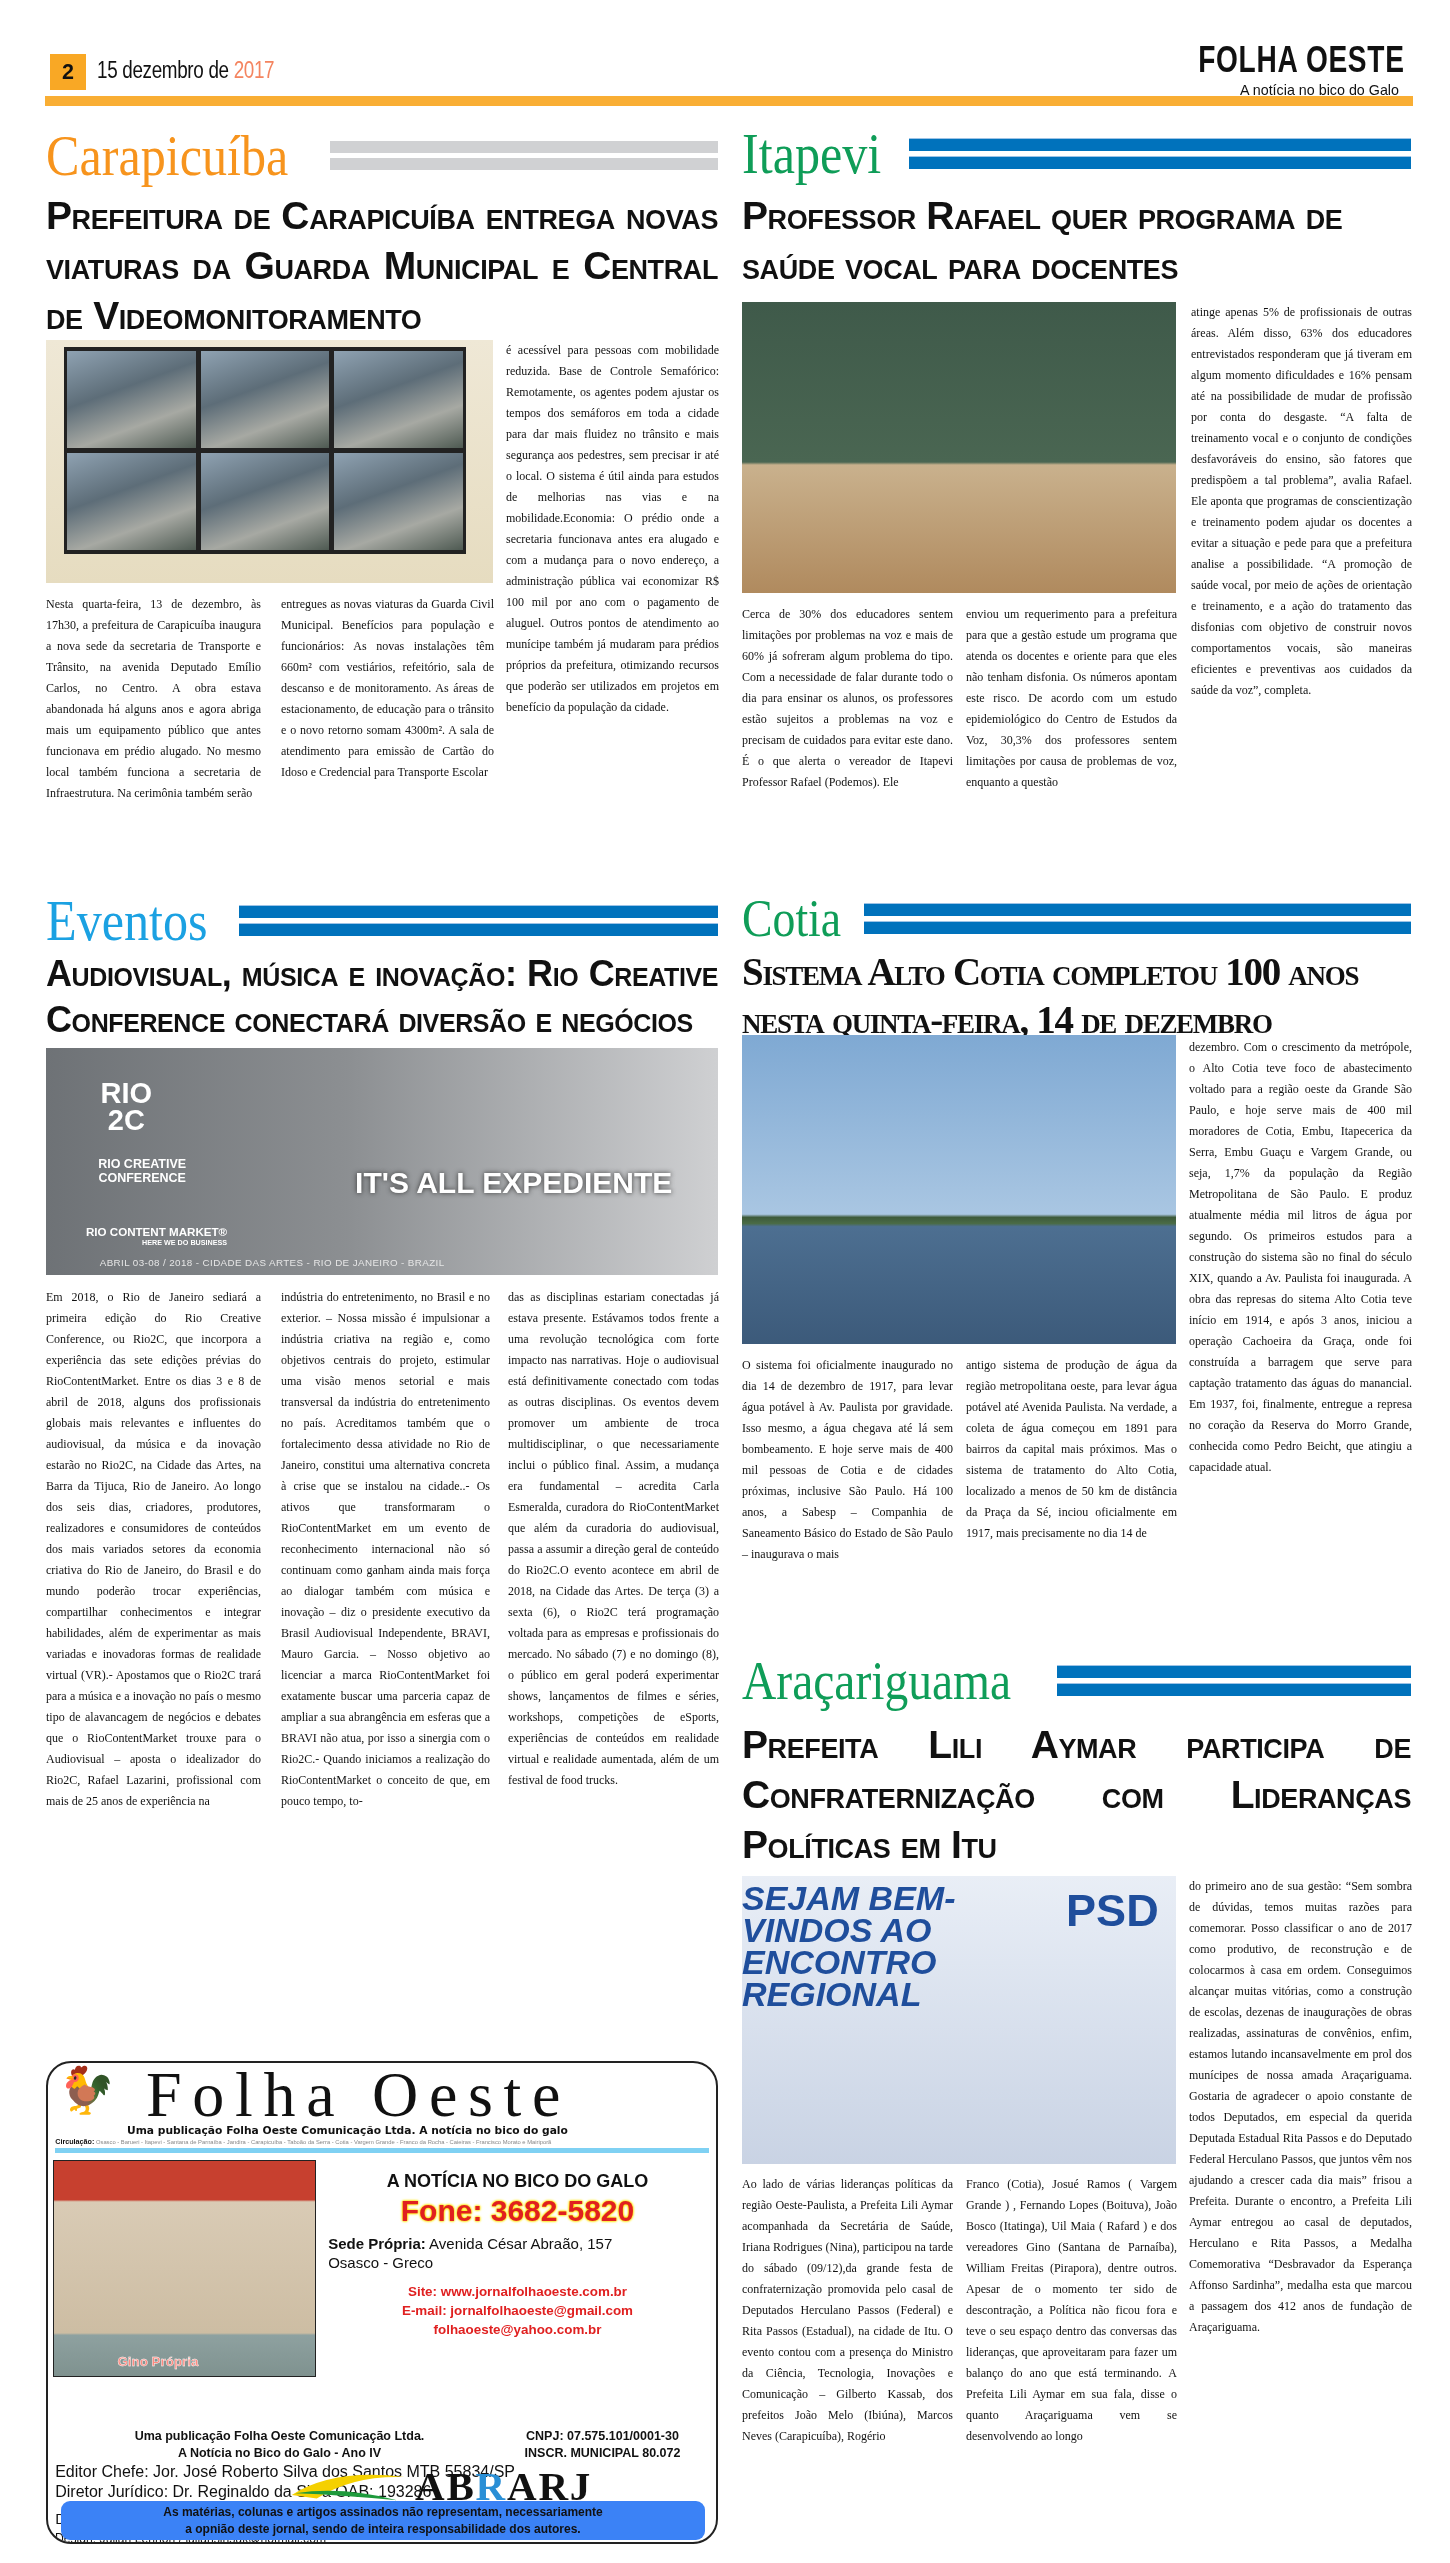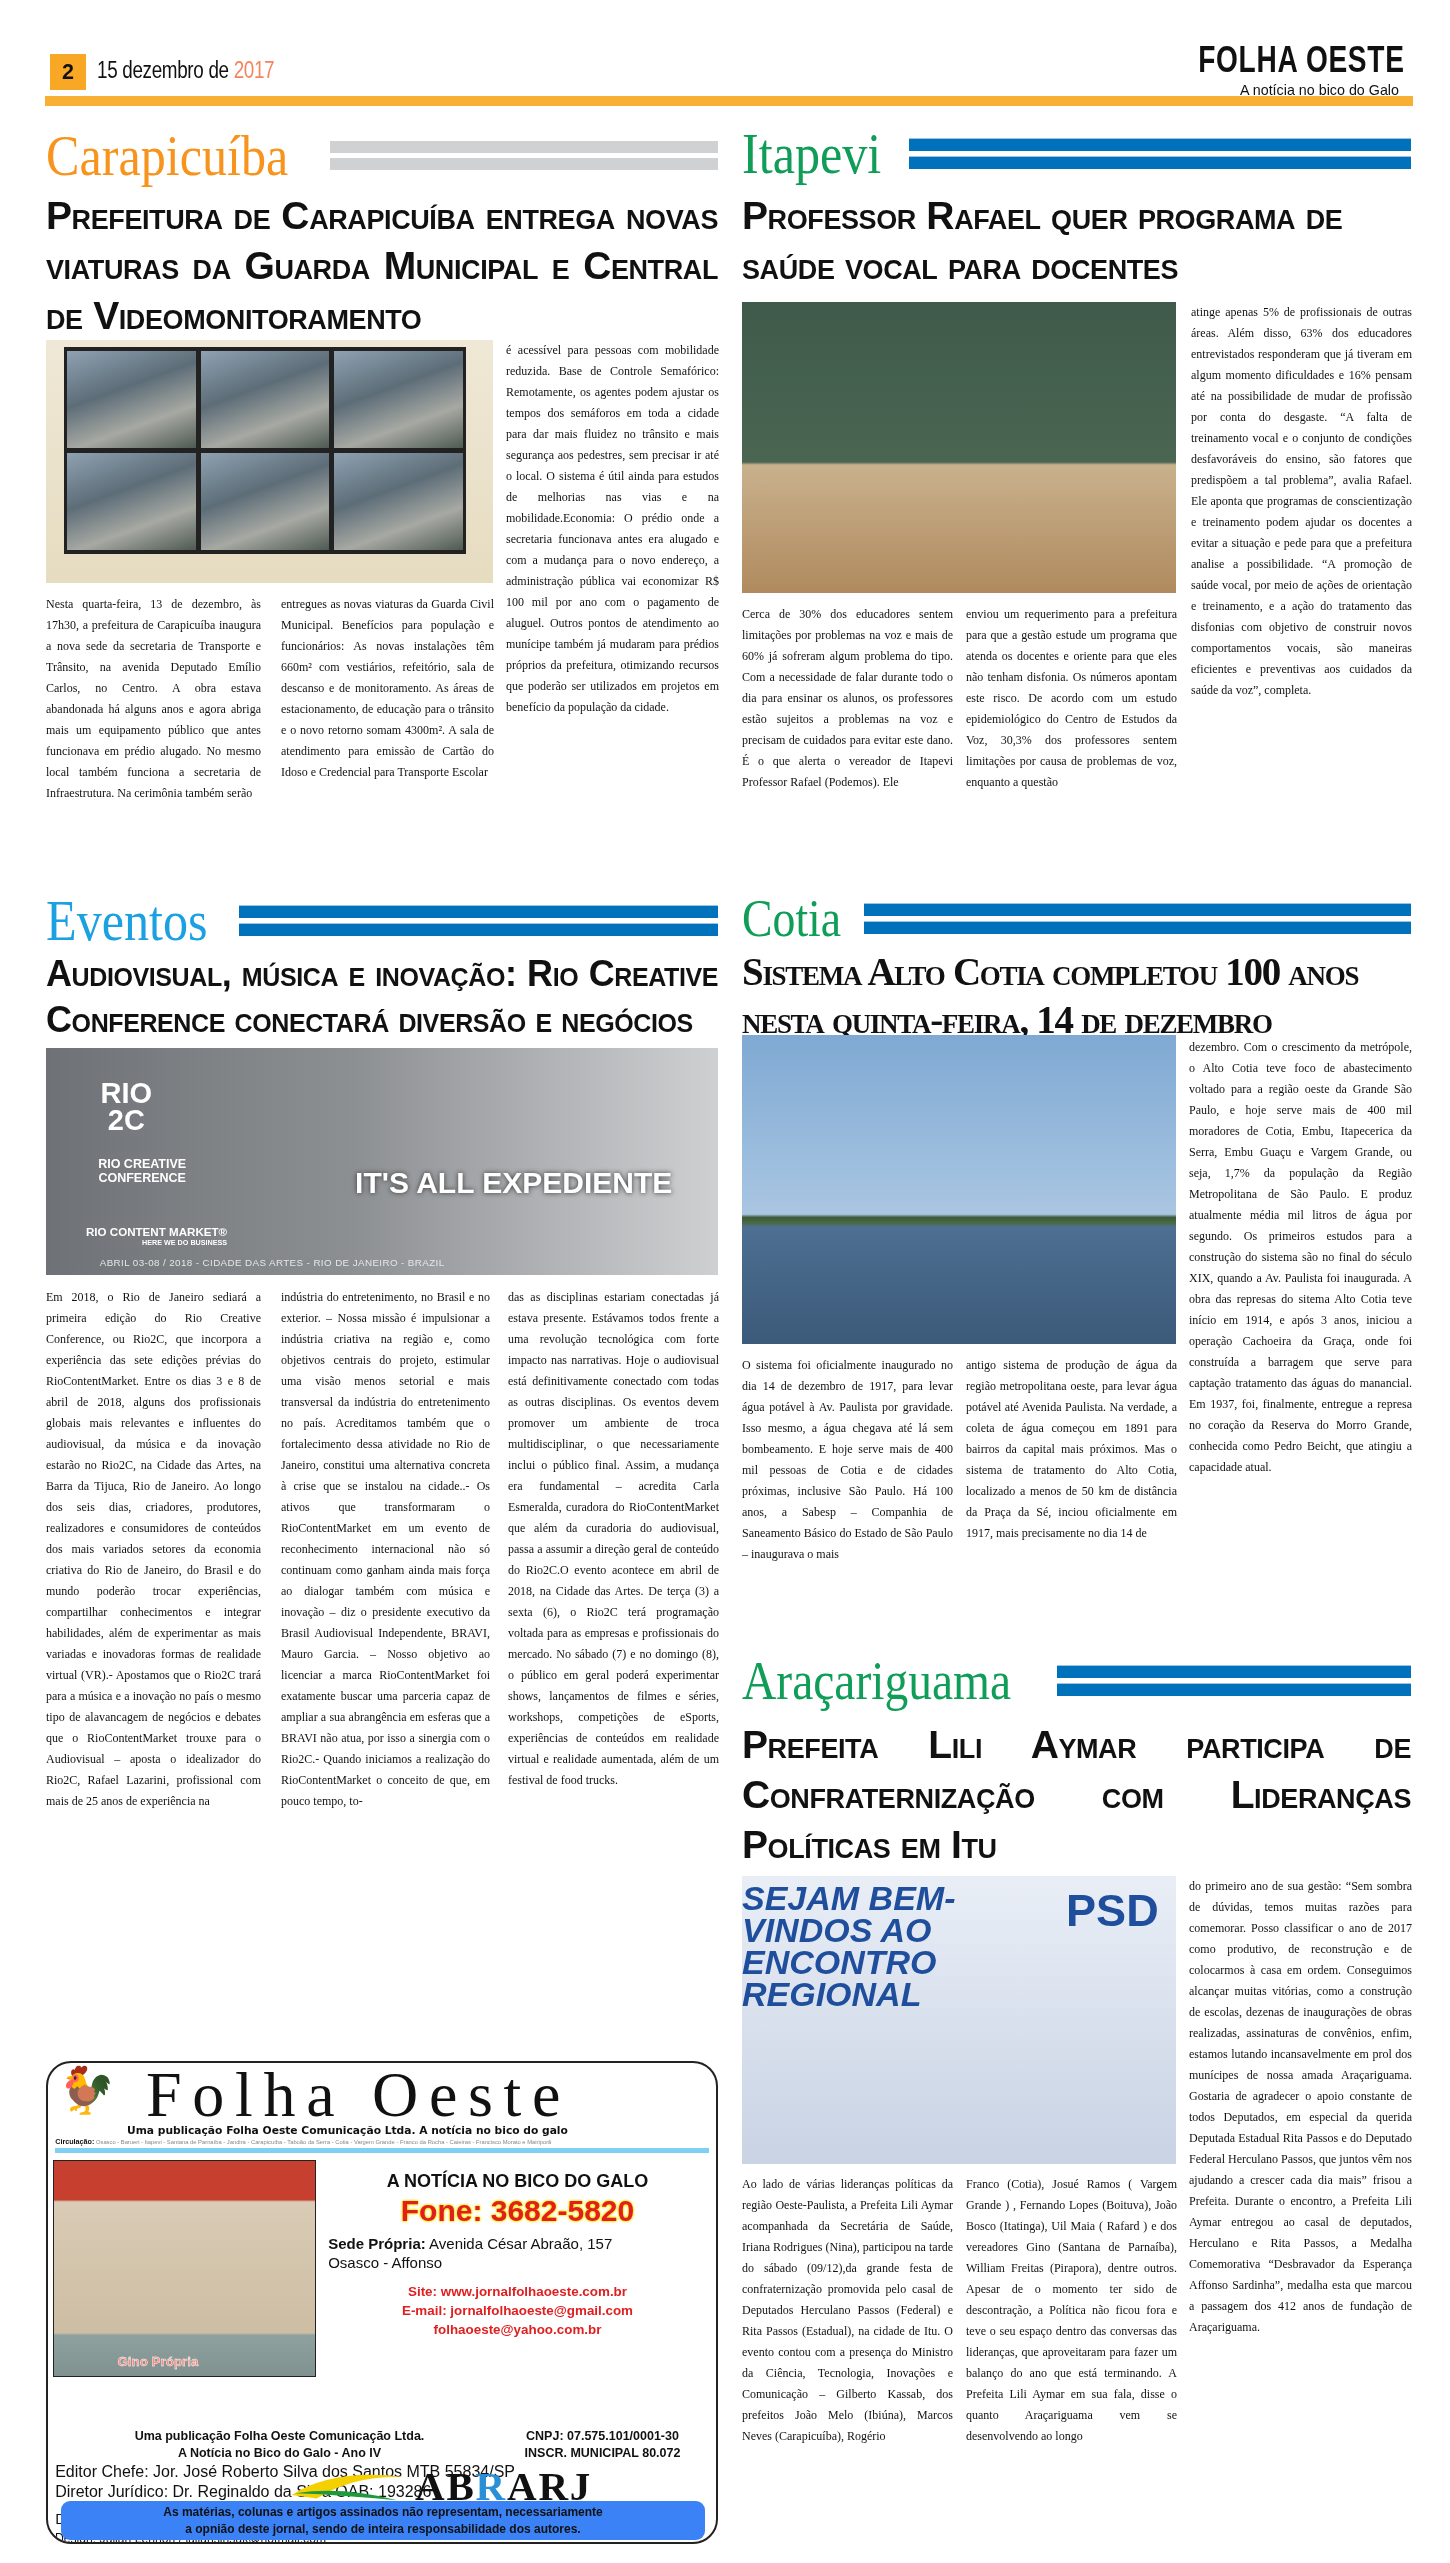--- a/index.html
+++ b/index.html
@@ -172,21 +172,21 @@
   <div class="exp-masthead">Folha Oeste</div>
   <div class="exp-pub">Uma publicação Folha Oeste Comunicação Ltda. A notícia no bico do galo</div>
   <div class="exp-circ"><b>Circulação:</b> <span>Osasco - Barueri - Itapevi - Santana de Parnaíba - Jandira - Carapicuíba - Taboão da Serra - Cotia - Vargem Grande - Franco da Rocha - Caieiras - Francisco Morato e Mairiporã</span></div>
   <div class="exp-circ-rule"></div>
   <div class="exp-photo img-building">
     <div class="exp-photo-caption">Gino Própria</div>
   </div>
   <div class="exp-right">
     <div class="exp-slogan">A NOTÍCIA NO BICO DO GALO</div>
     <div class="exp-phone">Fone: 3682-5820</div>
-    <div class="exp-addr"><b>Sede Própria:</b> <span>Avenida César Abraão, 157</span><br><span>Osasco - Affonso</span></div>
+    <div class="exp-addr"><b>Sede Própria:</b> <span>Avenida César Abraão, 157</span><br><span>Osasco - Greco</span></div>
     <div class="exp-web">
       <div>Site: www.jornalfolhaoeste.com.br</div>
       <div>E-mail: jornalfolhaoeste@gmail.com</div>
       <div>folhaoeste@yahoo.com.br</div>
     </div>
   </div>
   <div class="exp-line" style="left:21.5px; top:365px; width:420px; text-align:center; font-weight:bold; font-size:12.5px; line-height:17px;">
     <div>Uma publicação Folha Oeste Comunicação Ltda.</div>
     <div>A Notícia no Bico do Galo - Ano IV</div>
   </div>

